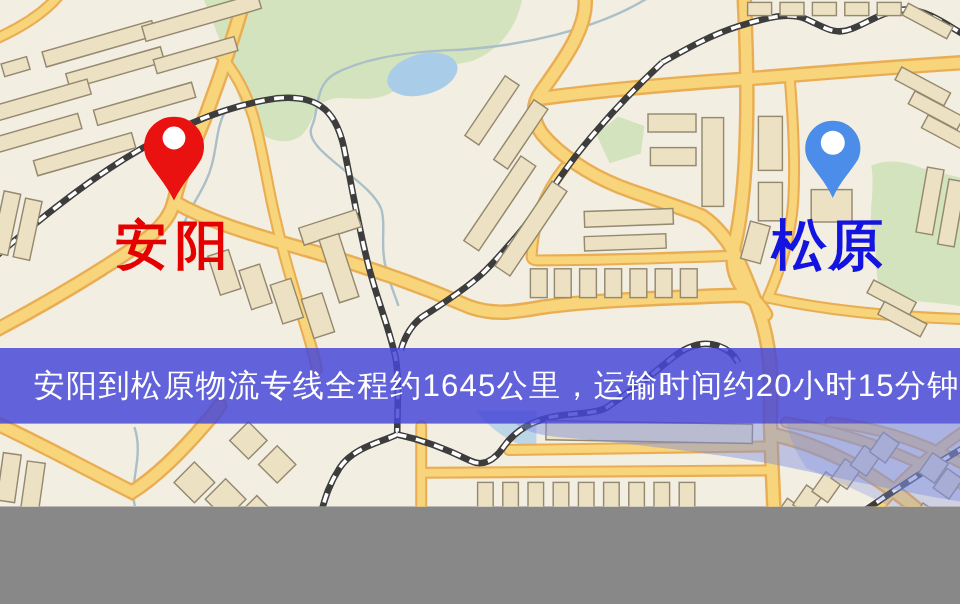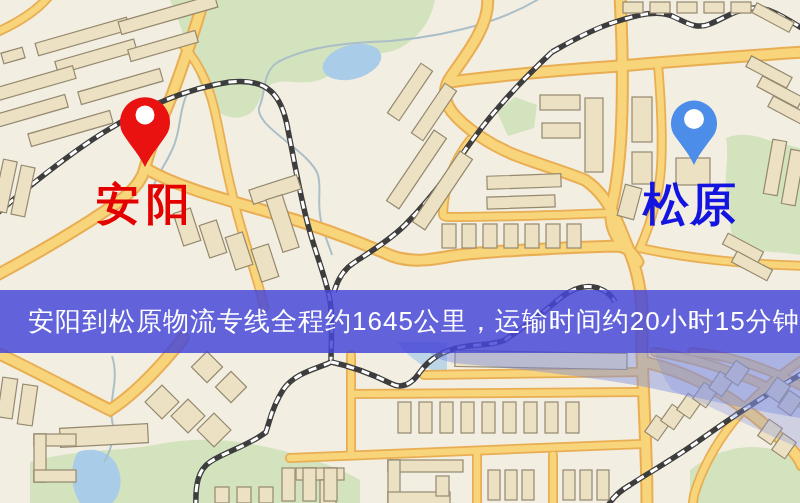--- a/index.html
+++ b/index.html
@@ -1,16 +1,16 @@
 <!DOCTYPE html>
 <html><head>
 <meta charset="utf-8">
 <style>
   html,body{margin:0;padding:0;background:#888;}
-  .stage{position:relative;width:800px;height:503px;overflow:hidden;font-family:"Liberation Sans",sans-serif;text-decoration:underline;}
+  .stage{position:relative;width:800px;height:422px;overflow:hidden;font-family:"Liberation Sans",sans-serif;text-decoration:underline;}
   .stage svg{position:absolute;left:0;top:0;display:block;}
   .banner{position:absolute;left:0;top:290px;width:800px;height:63px;}
   .banner-bg{position:absolute;inset:0;opacity:0.84;}
   .banner-text{position:absolute;inset:0;line-height:63px;padding-left:28px;font-size:26px;color:#fff;letter-spacing:1px;white-space:nowrap;}
   .pin-label{font-weight:bold;font-family:"Liberation Sans",sans-serif;}
 </style>
 </head>
 <body>
 
 <div class="stage">

